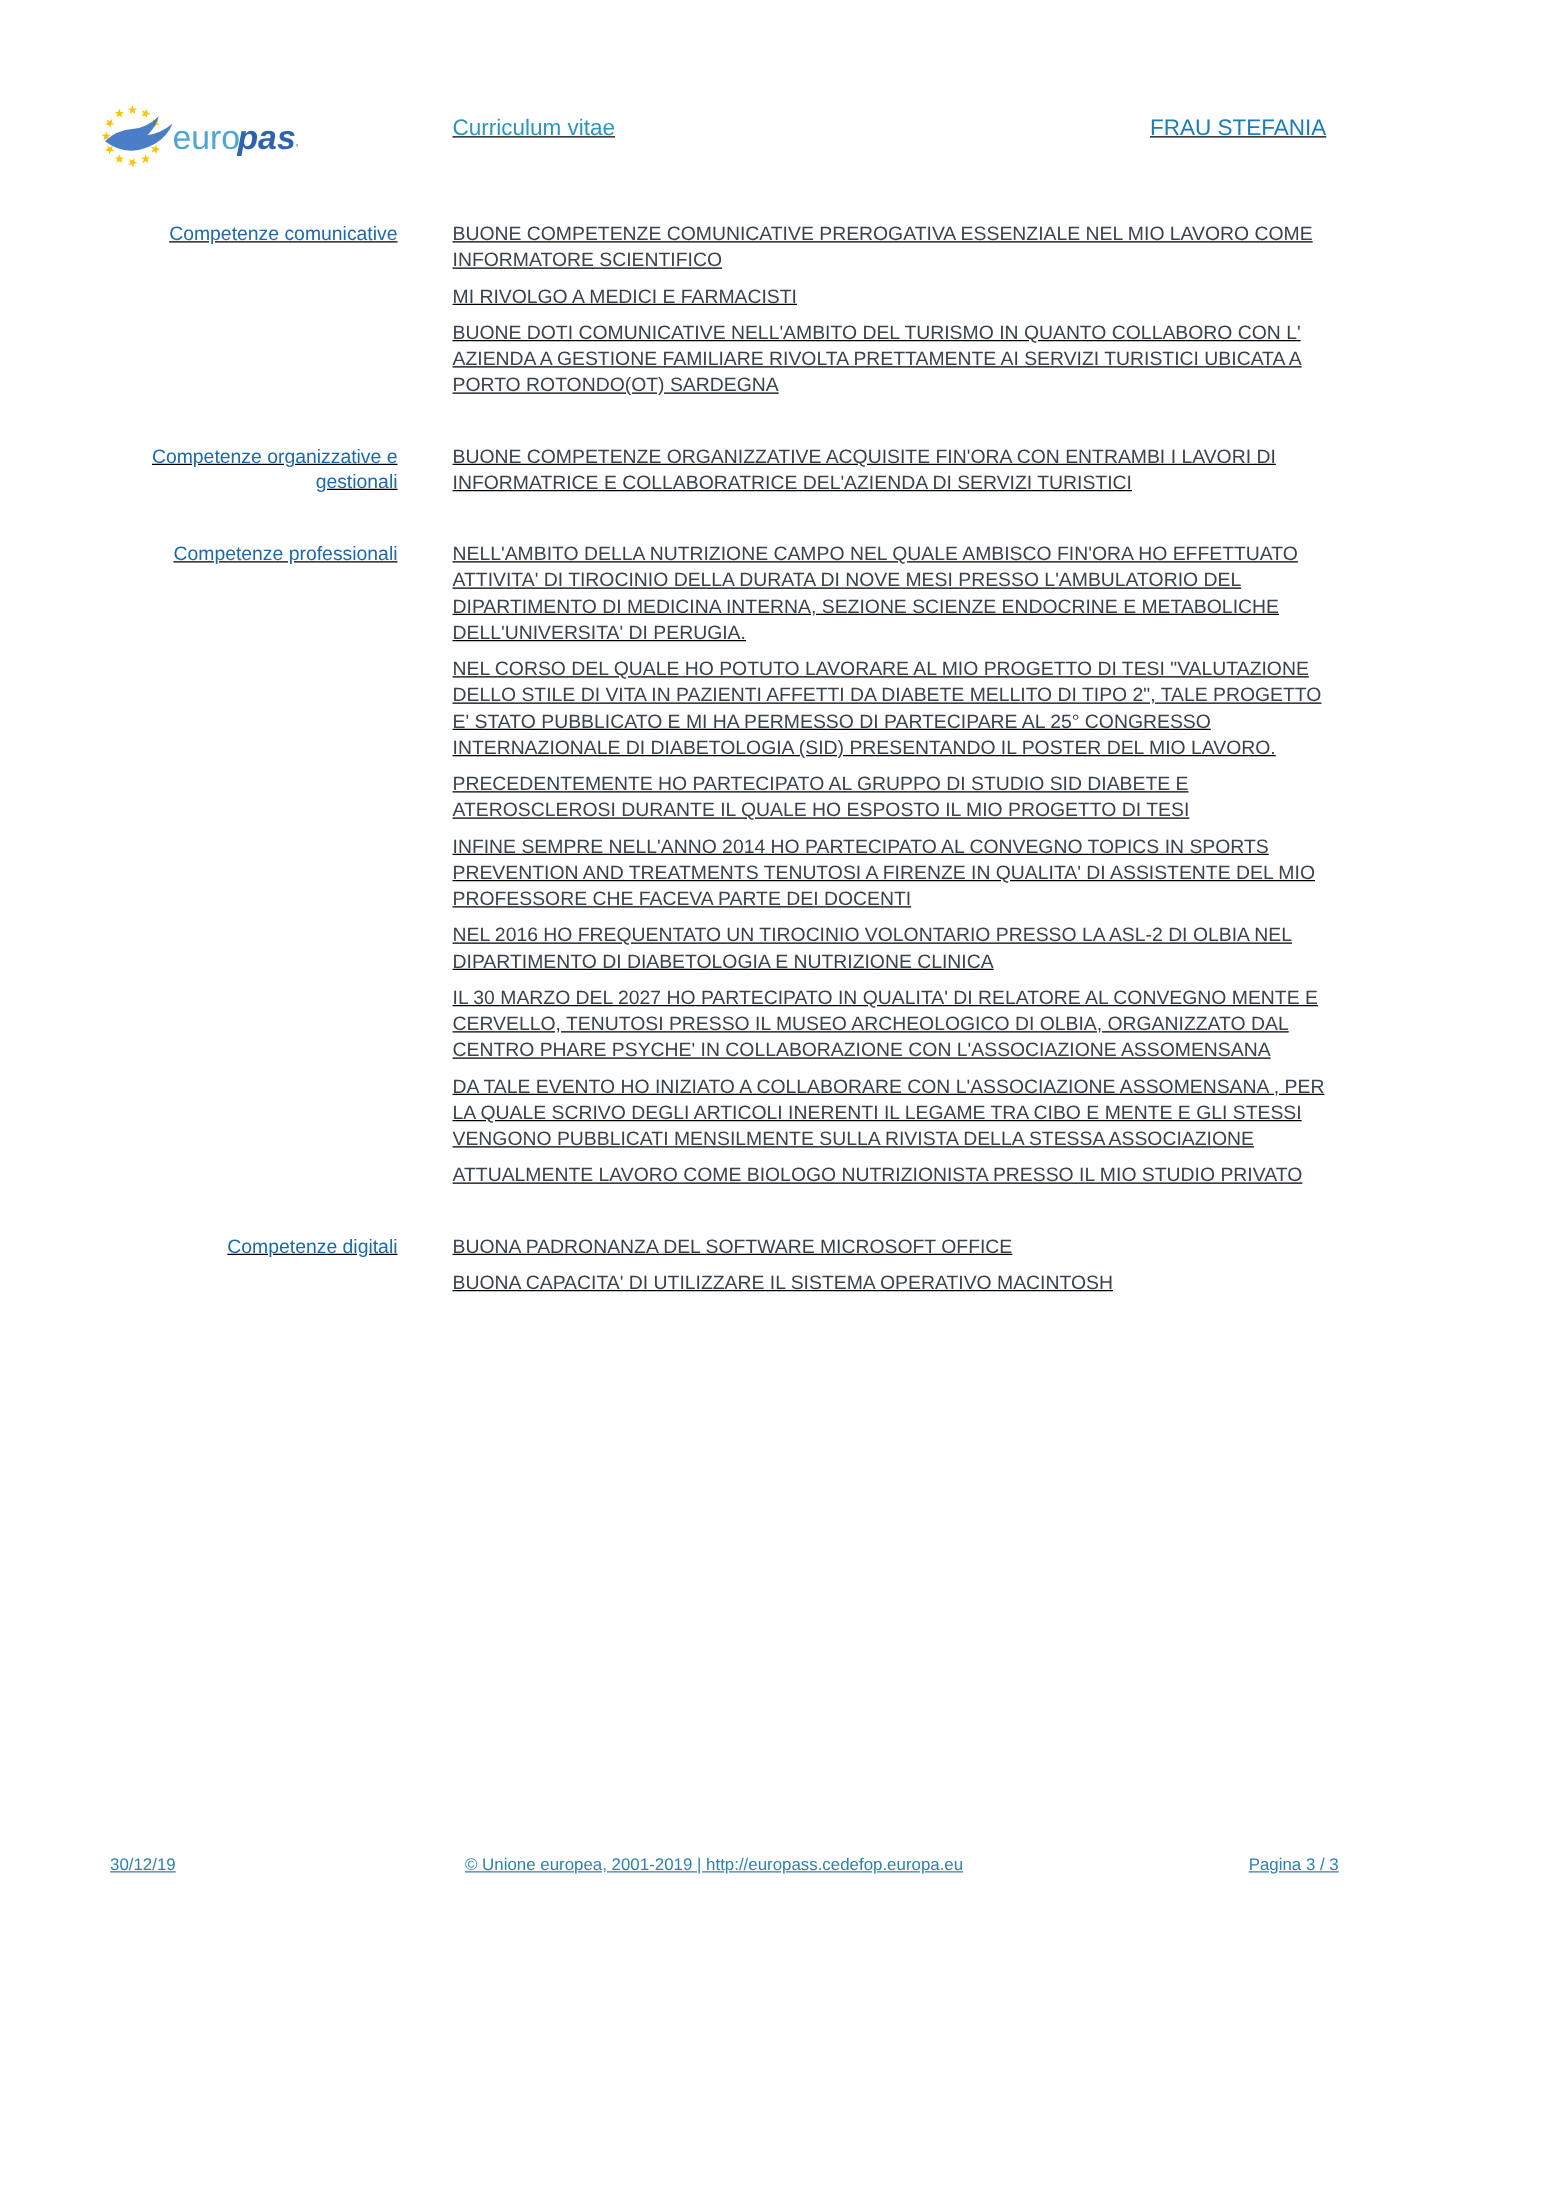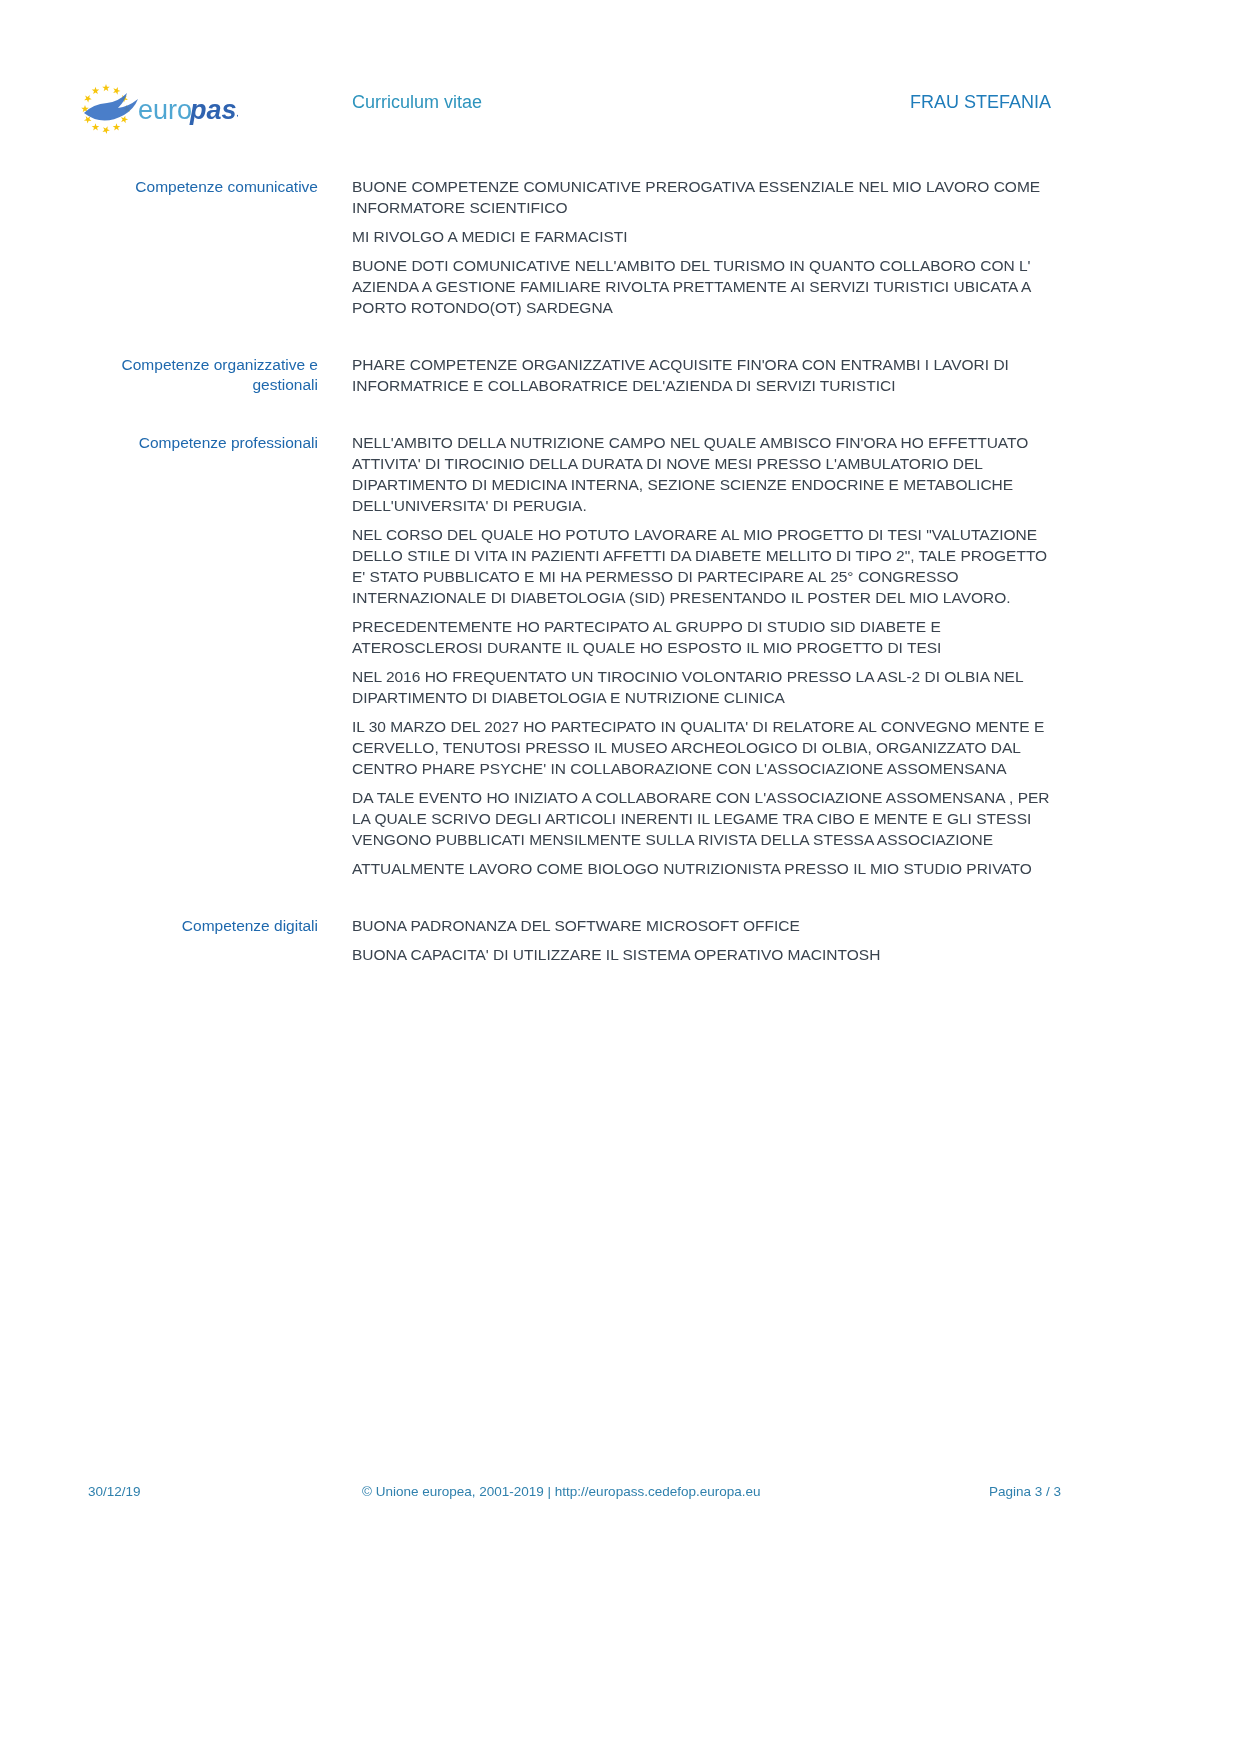--- a/index.html
+++ b/index.html
@@ -10,21 +10,21 @@
     --c-footer:#2f80ad;
     --c-euro:#4fa6d2;
     --c-pass:#2f63b0;
     --c-star:#f6c50c;
   }
   *{box-sizing:border-box;}
   html,body{margin:0;padding:0;}
   body{background:#fff;font-family:"Liberation Sans",sans-serif;}
   .page{position:relative;width:1240px;height:1755px;background:#ffffff;overflow:hidden;}
   .content{position:absolute;left:78px;top:80px;width:966px;}
-  .row{display:grid;grid-template-columns:240px 699px;column-gap:34px;}
+  .row{display:grid;grid-template-columns:240px 699px;column-gap:44px;text-decoration:underline;}
 
   
   .header-row{align-items:flex-start;}
   .logo-cell{padding-top:2px;}
   .header-right{display:flex;justify-content:space-between;align-items:flex-end;padding-top:12px;}
   .doc-title{font-size:18px;color:var(--c-teal);}
   .person-name{font-size:18px;color:var(--c-name);}
 
   
   .note-row{margin-top:28px;}
@@ -86,30 +86,31 @@
       <div class="body-col">
         <p>BUONE COMPETENZE COMUNICATIVE PREROGATIVA ESSENZIALE NEL MIO LAVORO COME INFORMATORE SCIENTIFICO</p>
         <p>MI RIVOLGO A MEDICI E FARMACISTI</p>
         <p>BUONE DOTI COMUNICATIVE NELL'AMBITO DEL TURISMO IN QUANTO COLLABORO CON L' AZIENDA A GESTIONE FAMILIARE RIVOLTA PRETTAMENTE AI SERVIZI TURISTICI UBICATA A PORTO ROTONDO(OT) SARDEGNA</p>
       </div>
     </section>
 
     <section class="row section">
       <div class="label-col">Competenze organizzative e gestionali</div>
       <div class="body-col">
-        <p>PHARE COMPETENZE ORGANIZZATIVE ACQUISITE FIN'ORA CON ENTRAMBI I LAVORI DI INFORMATRICE E COLLABORATRICE DEL'AZIENDA DI SERVIZI TURISTICI</p>
+        <p>BUONE COMPETENZE ORGANIZZATIVE ACQUISITE FIN'ORA CON ENTRAMBI I LAVORI DI INFORMATRICE E COLLABORATRICE DEL'AZIENDA DI SERVIZI TURISTICI</p>
       </div>
     </section>
 
     <section class="row section">
       <div class="label-col">Competenze professionali</div>
       <div class="body-col">
         <p>NELL'AMBITO DELLA NUTRIZIONE CAMPO NEL QUALE AMBISCO FIN'ORA HO EFFETTUATO ATTIVITA' DI TIROCINIO DELLA DURATA DI NOVE MESI PRESSO L'AMBULATORIO DEL DIPARTIMENTO DI MEDICINA INTERNA, SEZIONE SCIENZE ENDOCRINE E METABOLICHE DELL'UNIVERSITA' DI PERUGIA.</p>
         <p>NEL CORSO DEL QUALE HO POTUTO LAVORARE AL MIO PROGETTO DI TESI "VALUTAZIONE DELLO STILE DI VITA IN PAZIENTI AFFETTI DA DIABETE MELLITO DI TIPO 2", TALE PROGETTO E' STATO PUBBLICATO E MI HA PERMESSO DI PARTECIPARE AL 25° CONGRESSO INTERNAZIONALE DI DIABETOLOGIA (SID) PRESENTANDO IL POSTER DEL MIO LAVORO.</p>
         <p>PRECEDENTEMENTE HO PARTECIPATO AL GRUPPO DI STUDIO SID DIABETE E ATEROSCLEROSI DURANTE IL QUALE HO ESPOSTO IL MIO PROGETTO DI TESI</p>
+        <p>INFINE SEMPRE NELL'ANNO 2014 HO PARTECIPATO AL CONVEGNO TOPICS IN SPORTS PREVENTION AND TREATMENTS TENUTOSI A FIRENZE IN QUALITA' DI ASSISTENTE DEL MIO PROFESSORE CHE FACEVA PARTE DEI DOCENTI</p>
         <p>NEL 2016 HO FREQUENTATO UN TIROCINIO VOLONTARIO PRESSO LA ASL-2 DI OLBIA NEL DIPARTIMENTO DI DIABETOLOGIA E NUTRIZIONE CLINICA</p>
         <p>IL 30 MARZO DEL 2027 HO PARTECIPATO IN QUALITA' DI RELATORE AL CONVEGNO MENTE E CERVELLO, TENUTOSI PRESSO IL MUSEO ARCHEOLOGICO DI OLBIA, ORGANIZZATO DAL CENTRO PHARE PSYCHE' IN COLLABORAZIONE CON L'ASSOCIAZIONE ASSOMENSANA</p>
         <p>DA TALE EVENTO HO INIZIATO A COLLABORARE CON L'ASSOCIAZIONE ASSOMENSANA , PER LA QUALE SCRIVO DEGLI ARTICOLI INERENTI IL LEGAME TRA CIBO E MENTE E GLI STESSI VENGONO PUBBLICATI MENSILMENTE SULLA RIVISTA DELLA STESSA ASSOCIAZIONE</p>
         <p>ATTUALMENTE LAVORO COME BIOLOGO NUTRIZIONISTA PRESSO IL MIO STUDIO PRIVATO</p>
       </div>
     </section>
 
     <section class="row section">
       <div class="label-col">Competenze digitali</div>
       <div class="body-col">

